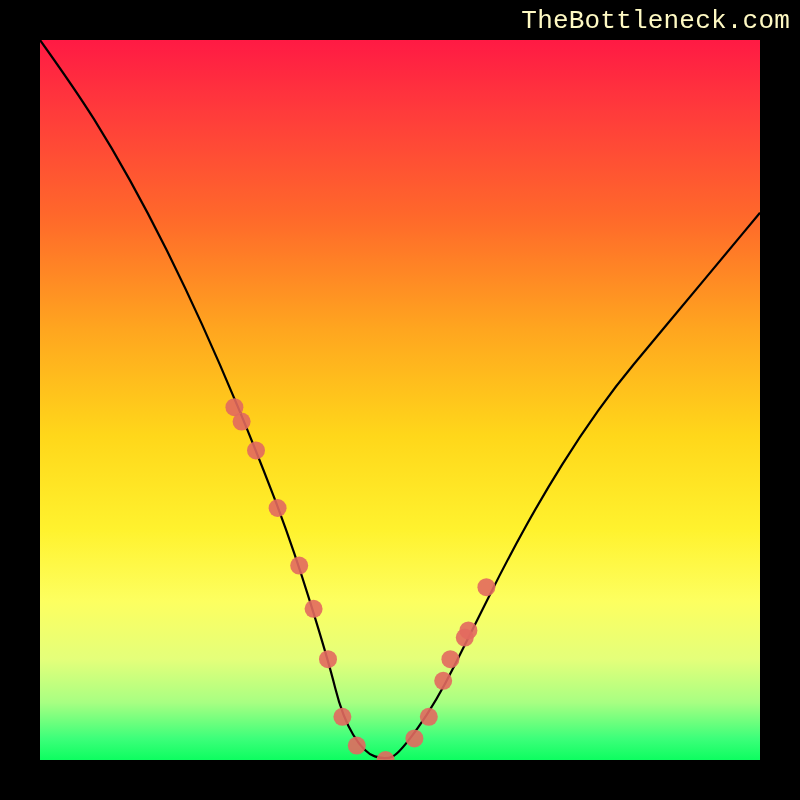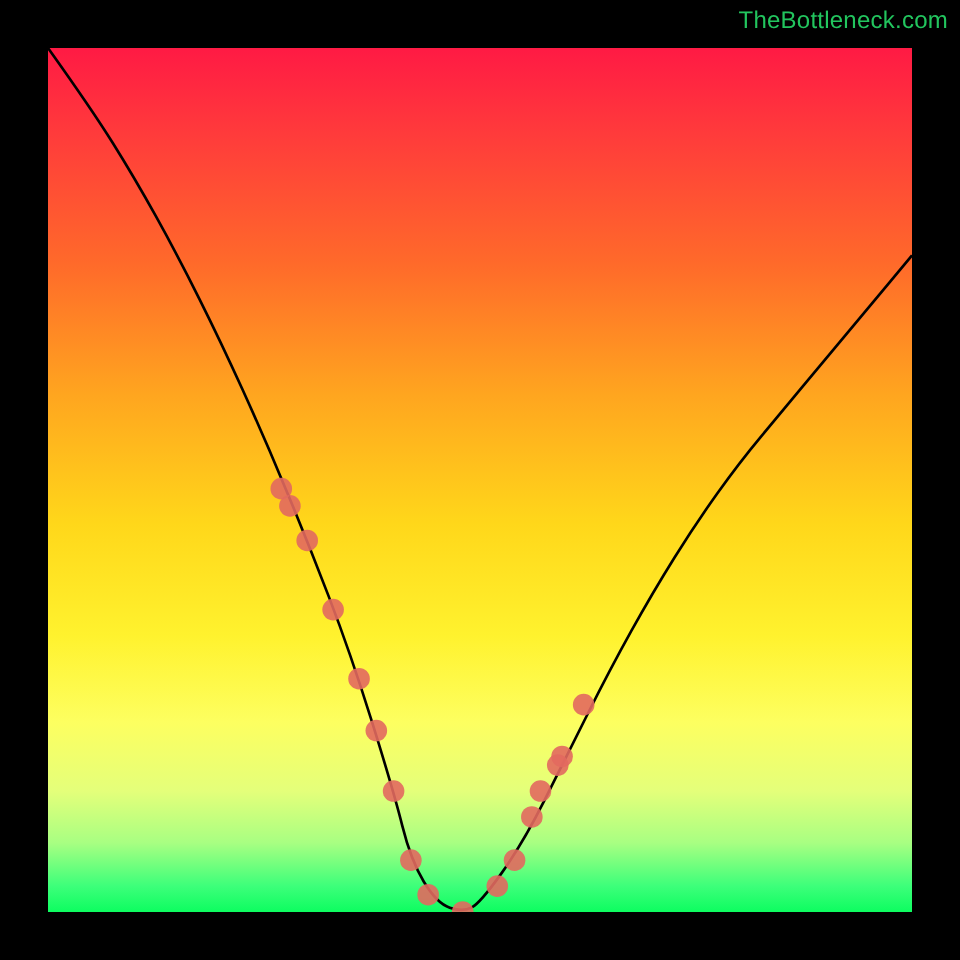--- a/index.html
+++ b/index.html
@@ -35,23 +35,23 @@
     position: absolute;
     left: 0;
     top: 0;
     width: 720px;
     height: 720px;
   }
   .watermark {
     position: absolute;
     top: 6px;
     right: 10px;
-    font-family: Liberation Sans, sans-serif;
-    font-size: 20px;
-    color: #22c55e;
+    font-family: Liberation Mono, monospace;
+    font-size: 26px;
+    color: #fef9c3;
     letter-spacing: 0.2px;
   }
   .point {
     fill: #e2695f;
     opacity: 0.9;
   }
 </style>
 </head>
 <body>
 

